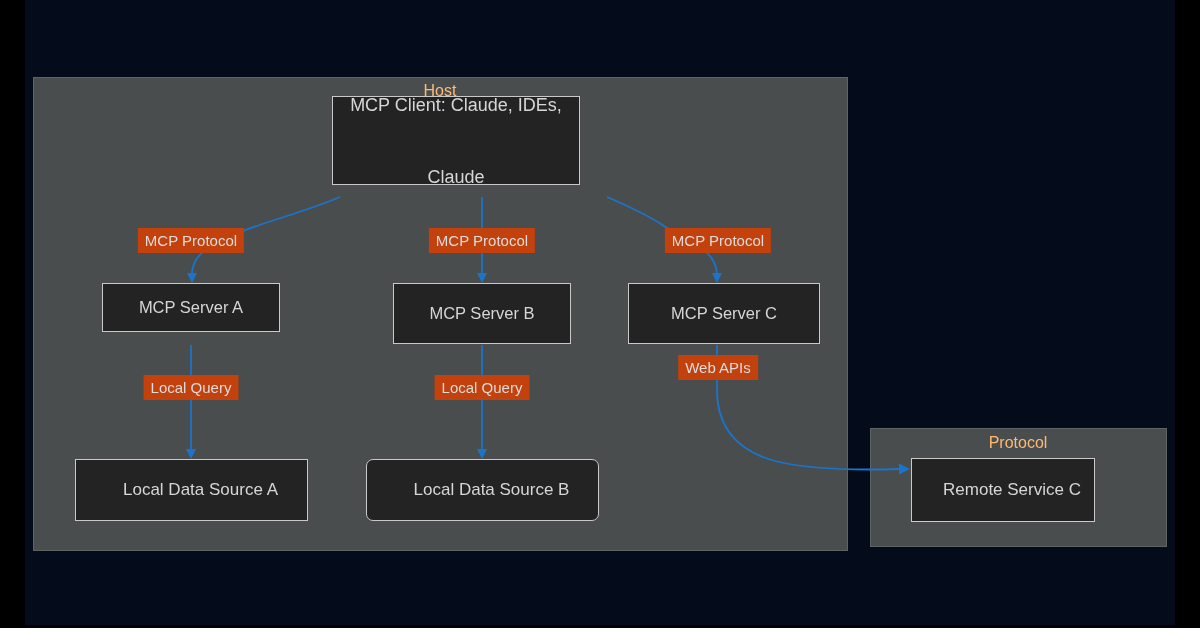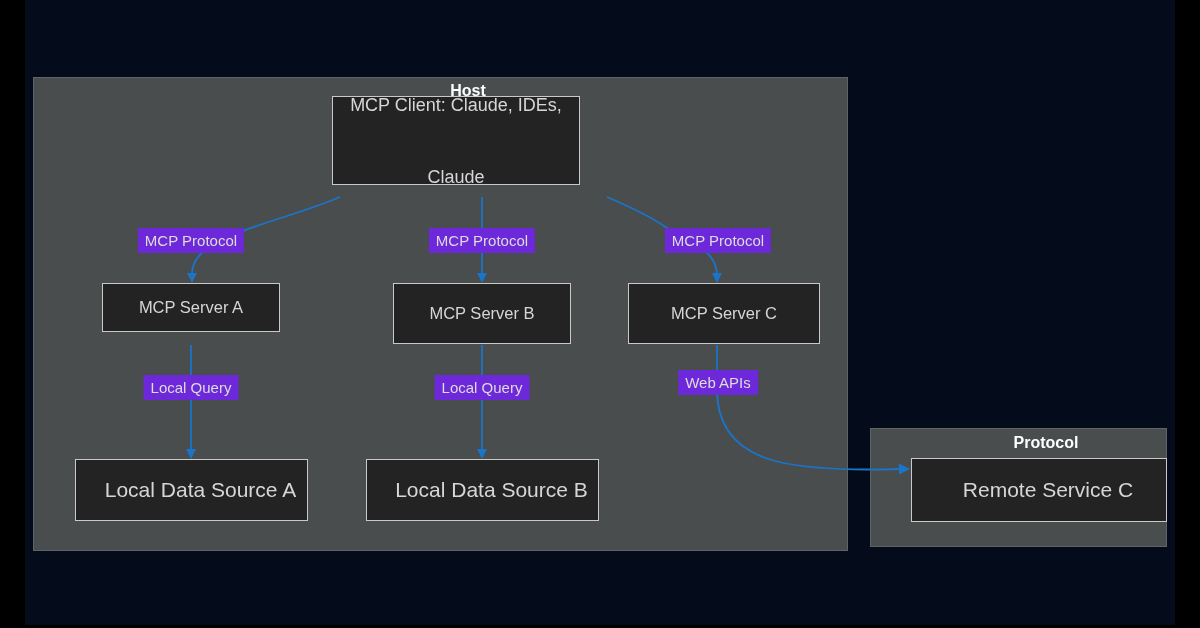--- a/index.html
+++ b/index.html
@@ -20,39 +20,38 @@
   .panel {
     position: absolute;
     background: #4a4d4d;
     border: 1px solid #5d6464;
     box-sizing: border-box;
     z-index: 1;
   }
   .panel-title {
     position: absolute;
     transform: translateX(-50%);
-    color: #ffffff;
+    color: #fdba74;
     font-size: 16px;
-    font-weight: 700;
+    font-weight: 400;
     white-space: nowrap;
     z-index: 3;
-    margin-left: 28px;
   }
   #edge-layer {
     position: absolute;
     left: 0; top: 0;
     z-index: 2;
     pointer-events: none;
   }
   .edge { stroke: #1b74c8; stroke-width: 1.8; fill: none; }
   .arrowhead { fill: #1b74c8; stroke: none; }
   .chip {
     position: absolute;
     transform: translateX(-50%);
-    background: #6d28d9;
+    background: #c2410c;
     color: #dddddd;
     font-size: 15px;
     line-height: 25px;
     height: 25px;
     padding: 0 7px;
     white-space: nowrap;
     z-index: 3;
   }
   .node {
     position: absolute;
@@ -61,21 +60,21 @@
     box-sizing: border-box;
     color: #d6d6d6;
     display: flex;
     flex-direction: column;
     align-items: center;
     justify-content: center;
     text-align: center;
     z-index: 4;
   }
   .node.small  { font-size: 16.5px; }
-  .node.wide   { font-size: 21px; padding-left: 18px; }
+  .node.wide   { font-size: 17px; padding-left: 18px; }
   .node.client { font-size: 18px; line-height: 28px; }
 </style>
 </head>
 <body>
 
 <div id="stage">
 
   <div class="page-bg"></div>
 
   <div class="panel" style="left:33px; top:77px; width:815px; height:474px;"></div>
@@ -97,41 +96,41 @@
     <polygon class="arrowhead" points="477,449 487,449 482,459"></polygon>
     <path class="edge" d="M 717,345 L 717,390 C 717,425 735,450 775,461 C 815,471 868,470 899,469"></path>
     <polygon class="arrowhead" points="899,463.5 899,474.5 910,469"></polygon>
   </svg>
 
   <div class="chip" style="left:191px; top:228px;">MCP Protocol</div>
   <div class="chip" style="left:482px; top:228px;">MCP Protocol</div>
   <div class="chip" style="left:718px; top:228px;">MCP Protocol</div>
   <div class="chip" style="left:191px; top:375px;">Local Query</div>
   <div class="chip" style="left:482px; top:375px;">Local Query</div>
-  <div class="chip" style="left:718px; top:370px;">Web APIs</div>
+  <div class="chip" style="left:718px; top:355px;">Web APIs</div>
 
   <div class="node client" style="left:332px; top:96px; width:248px; height:89px;gap:44px;">
     <div>MCP Client: Claude, IDEs,</div>
     <div>Claude</div>
   </div>
 
   <div class="node small" style="left:102px; top:283px; width:178px; height:49px;">
     <div>MCP Server A</div>
   </div>
   <div class="node small" style="left:393px; top:283px; width:178px; height:61px;">
     <div>MCP Server B</div>
   </div>
   <div class="node small" style="left:628px; top:283px; width:192px; height:61px;">
     <div>MCP Server C</div>
   </div>
 
   <div class="node wide" style="left:75px; top:459px; width:233px; height:62px;">
     <div>Local Data Source A</div>
   </div>
-  <div class="node wide" style="left:366px; top:459px; width:233px; height:62px;">
+  <div class="node wide" style="left:366px; top:459px; width:233px; height:62px;border-radius:7px;">
     <div>Local Data Source B</div>
   </div>
 
-  <div class="node wide" style="left:911px; top:458px; width:256px; height:64px;">
+  <div class="node wide" style="left:911px; top:458px; width:184px; height:64px;">
     <div>Remote Service C</div>
   </div>
 
 </div>
 
 </body></html>

